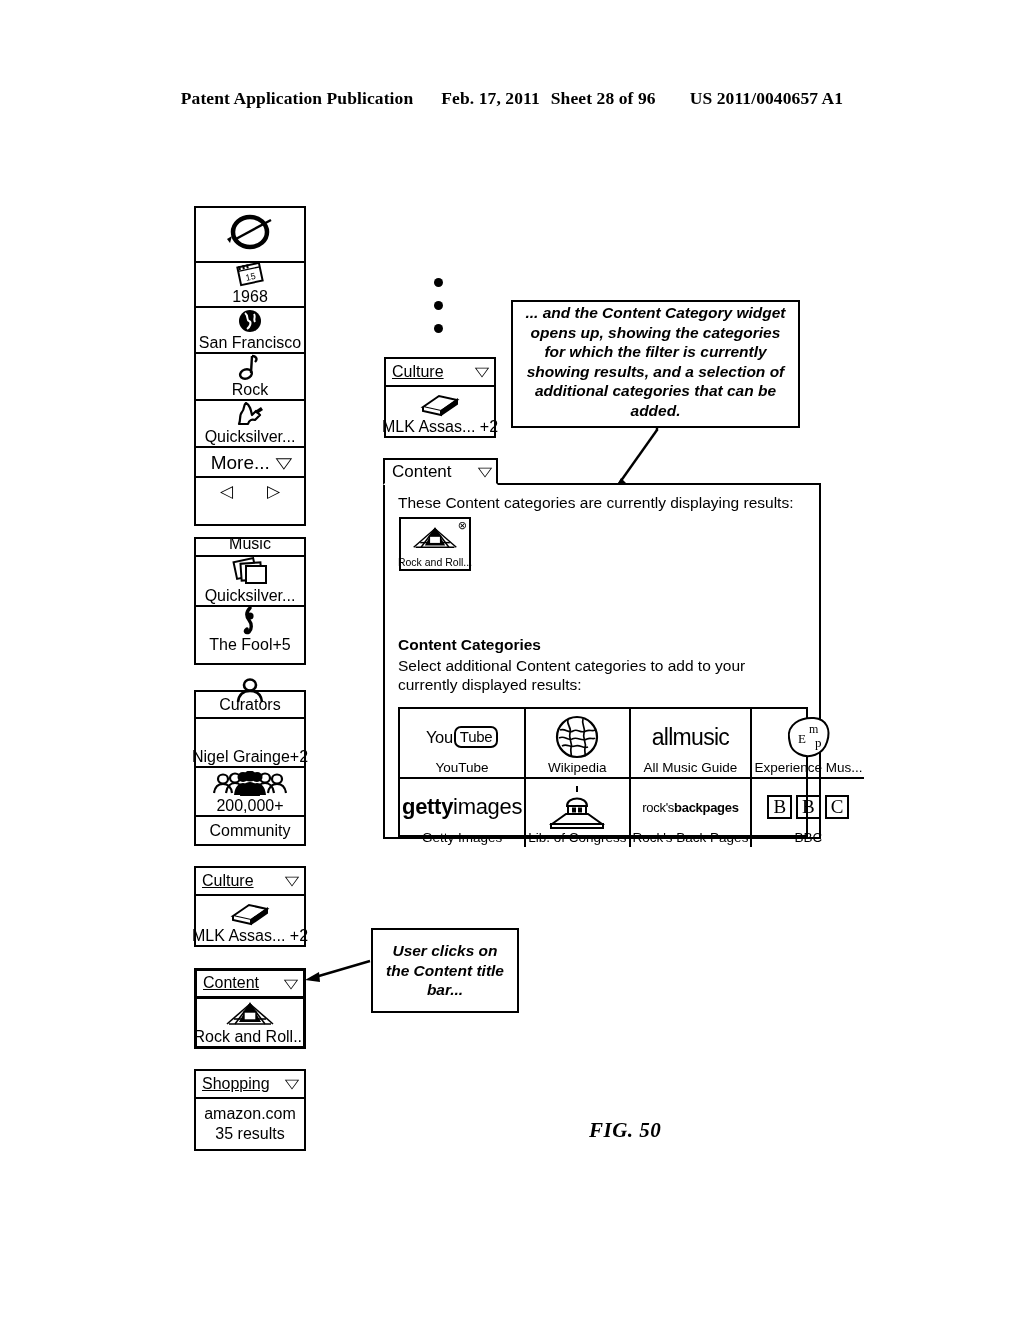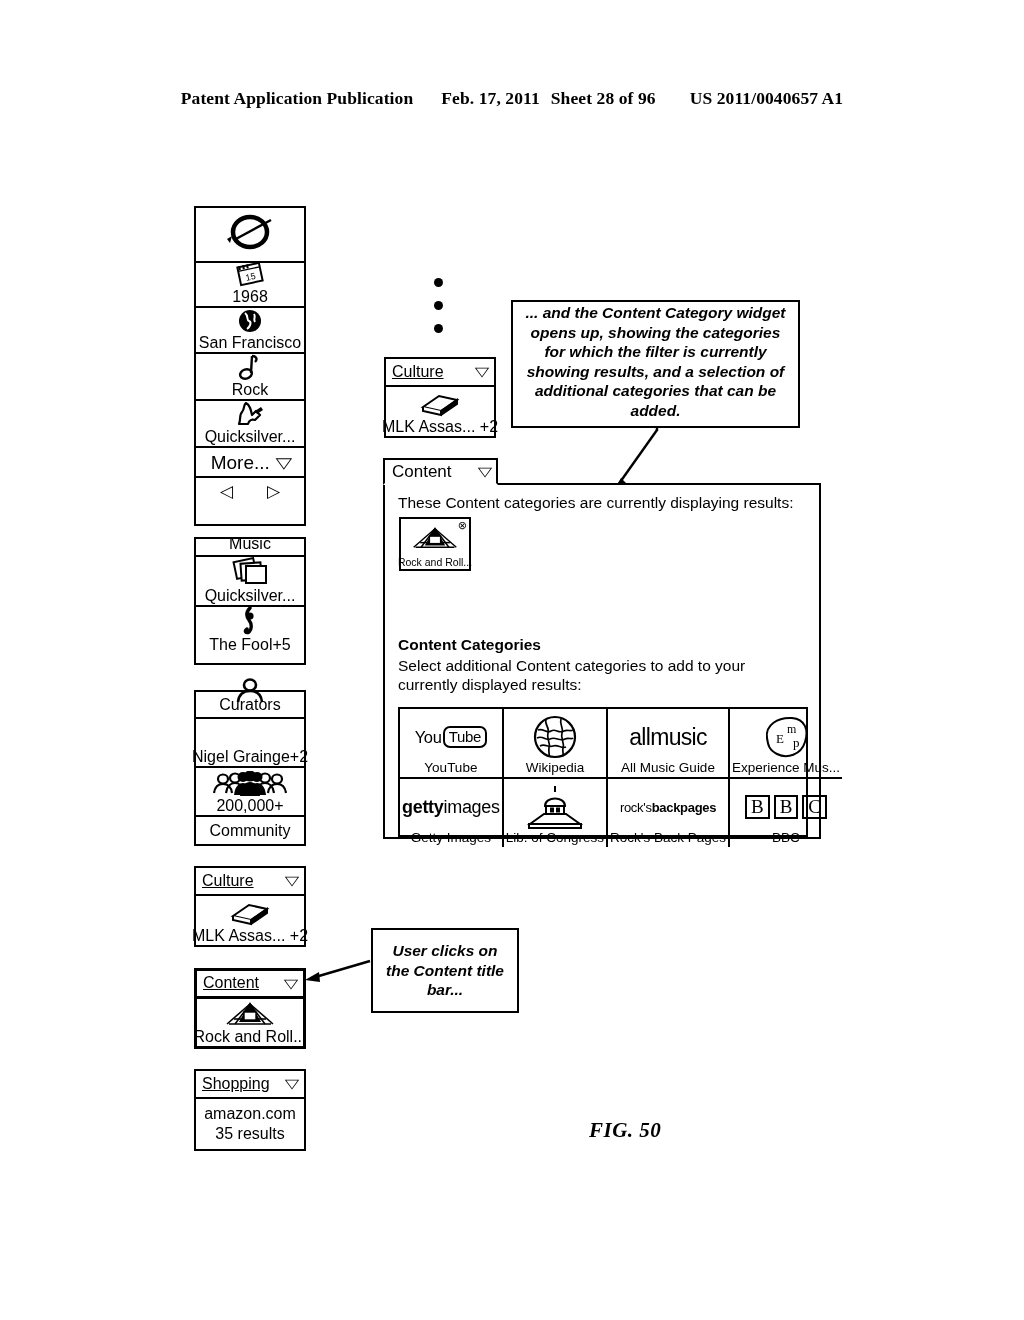--- a/index.html
+++ b/index.html
@@ -112,21 +112,21 @@
   .cat:nth-child(4n){border-right:none;}
   .cat:nth-child(n+5){border-bottom:none;}
   .cat .logo{flex:1;display:flex;align-items:center;justify-content:center;width:100%;}
   .cat .cname{font-size:13.5px;line-height:15px;white-space:nowrap;}
 
   .logo-yt{font-size:16.5px;letter-spacing:-.3px;display:flex;align-items:center;}
   .logo-yt .tube{
     border:2px solid #000;border-radius:7px;padding:0px 4px 1px;margin-left:1px;font-size:15px;
   }
   .logo-allmusic{font-size:23px;letter-spacing:-.7px;}
-  .logo-getty{font-size:18px;letter-spacing:-.3px;}
+  .logo-getty{font-size:22px;letter-spacing:-.3px;}
   .logo-getty b{font-weight:bold;}
   .logo-rbp{font-size:13px;letter-spacing:-.3px;}
   .logo-rbp b{font-weight:bold;}
   .logo-bbc{display:flex;gap:4px;}
   .logo-bbc span{
     border:2px solid #000;font-size:19px;line-height:20px;padding:0 4px;font-family:"Liberation Serif",serif;
   }
 
   
   .dots{position:absolute;left:434px;top:278px;}

